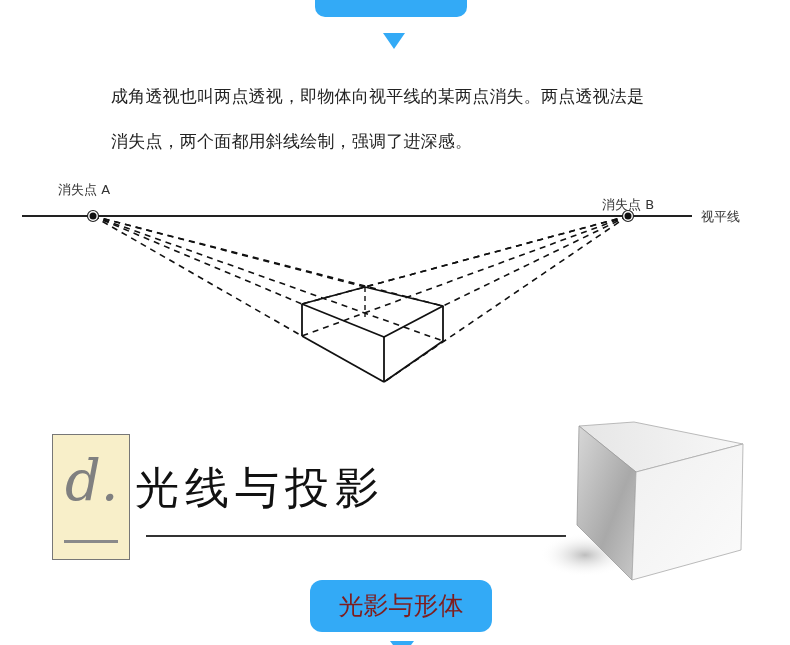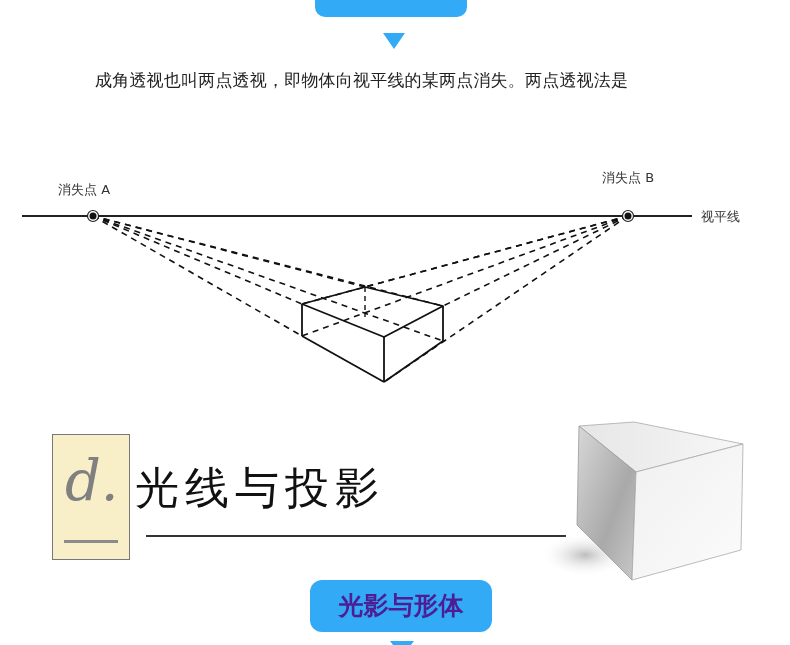--- a/index.html
+++ b/index.html
@@ -1,29 +1,29 @@
 <!DOCTYPE html>
 <html><head>
 <meta charset="utf-8">
 <style>
   html, body { margin:0; padding:0; background:#ffffff; }
   body { width:790px; height:645px; position:relative; overflow:hidden;
          font-family:"DejaVu Sans","Liberation Sans",sans-serif; color:#222; }
-  .pill { position:absolute; background:#33aaf6; color:#4c1d95; border-radius:12px;
-          text-align:center; font-weight:bold; }
+  .pill { position:absolute; background:#33aaf6; color:#7f1d1d; border-radius:12px;
+          text-align:center; font-weight:normal; }
   .pill-top { left:315px; top:-28px; width:152px; height:45px; line-height:45px; font-size:24px;
               border-radius:0 0 10px 10px; overflow:hidden; }
   .pill-bottom { left:310px; top:580px; width:182px; height:52px; line-height:52px; font-size:25px; }
   .arrow-down { position:absolute; width:0; height:0; border-left:11px solid transparent;
                 border-right:11px solid transparent; border-top:16px solid #33aaf6; }
   .arrow-top { left:383px; top:33px; }
   .arrow-bottom { left:390px; top:641px; border-left-width:12px; border-right-width:12px; }
   .para { position:absolute; left:95px; top:66px; width:620px; font-size:17px; line-height:28.5px;
           color:#222; letter-spacing:0.2px; }
-  .para p { margin:0; }
+  .para p { margin:16px; }
   .label { position:absolute; font-size:13px; color:#333; }
   svg.diagram { position:absolute; left:0; top:170px; }
   .section-box { position:absolute; left:52px; top:434px; width:78px; height:126px;
                  background:#f8efc9; border:1px solid #777; box-sizing:border-box; }
   .section-letter { position:absolute; left:12px; top:18px; font-family:"DejaVu Serif","Liberation Serif",serif;
                     font-style:italic; font-size:56px; color:#808080; line-height:1; }
   .section-underline { position:absolute; left:11px; top:105px; width:54px; height:3px; background:#8a8a8a; }
   .section-title { position:absolute; left:135px; top:466px; font-size:44px; letter-spacing:6px;
                    color:#111; font-weight:normal; line-height:1; }
   .section-rule { position:absolute; left:146px; top:535px; width:420px; height:1.5px; background:#333; }
@@ -32,24 +32,25 @@
 </head>
 <body>
 
 <div class="pill pill-top">
   
 </div>
 <div class="arrow-down arrow-top"></div>
 
 <div class="para">
   <p>成角透视也叫两点透视，即物体向视平线的某两点消失。两点透视法是</p>
+  <p>消失点，两个面都用斜线绘制，强调了进深感。</p>
 </div>
 
 <div class="label" style="left:58px; top:181px;">消失点 A</div>
-<div class="label" style="left:602px; top:169px;">消失点  B</div>
+<div class="label" style="left:602px; top:196px;">消失点  B</div>
 <div class="label" style="left:701px; top:208px;font-family:Liberation Mono, monospace;">视平线</div>
 
 <svg class="diagram" width="790" height="230" viewBox="0 170 790 230">
 
   <line x1="22" y1="216" x2="692" y2="216" stroke="#222" stroke-width="2"></line>
 
   <g stroke="#111" stroke-width="1.6" stroke-dasharray="6,5" fill="none">
     <line x1="93" y1="216" x2="365" y2="287"></line>
     <line x1="93" y1="216" x2="443" y2="306"></line>
     <line x1="93" y1="216" x2="302" y2="304"></line>

